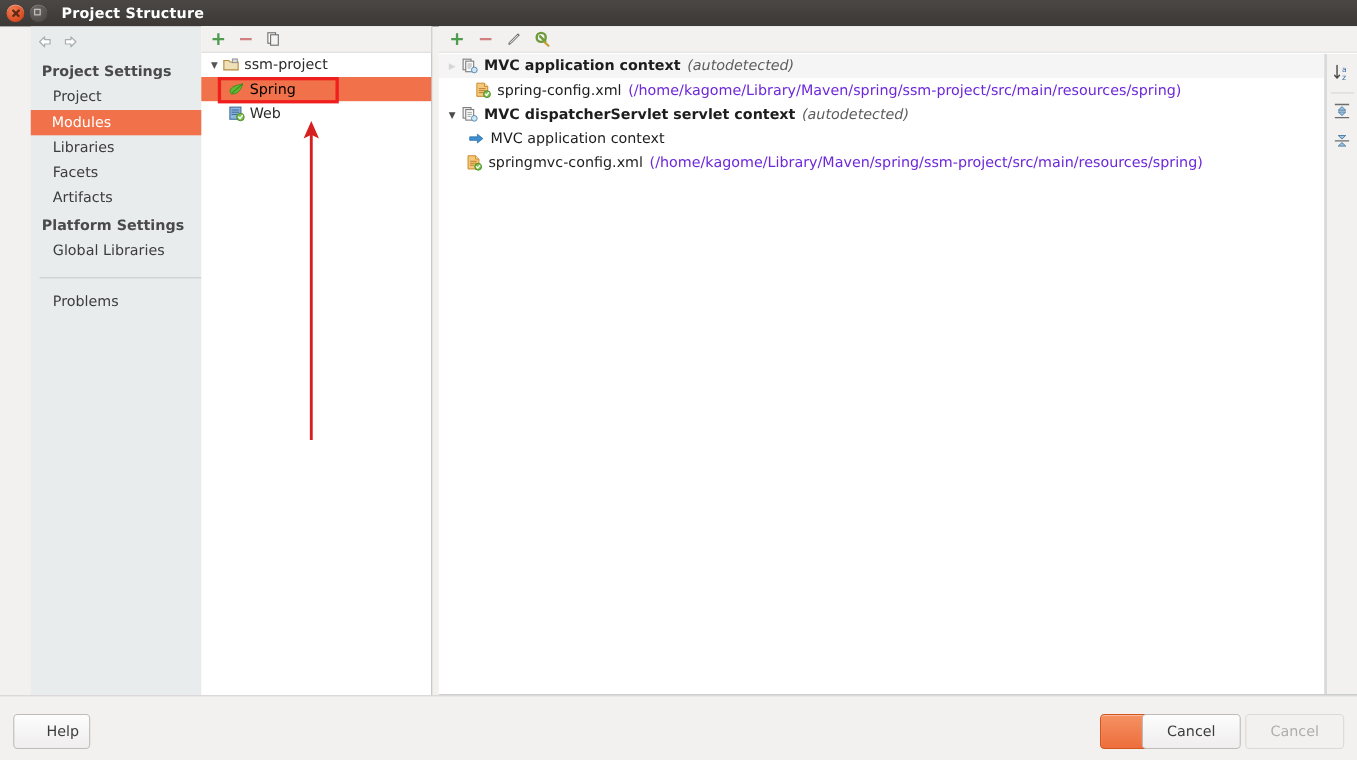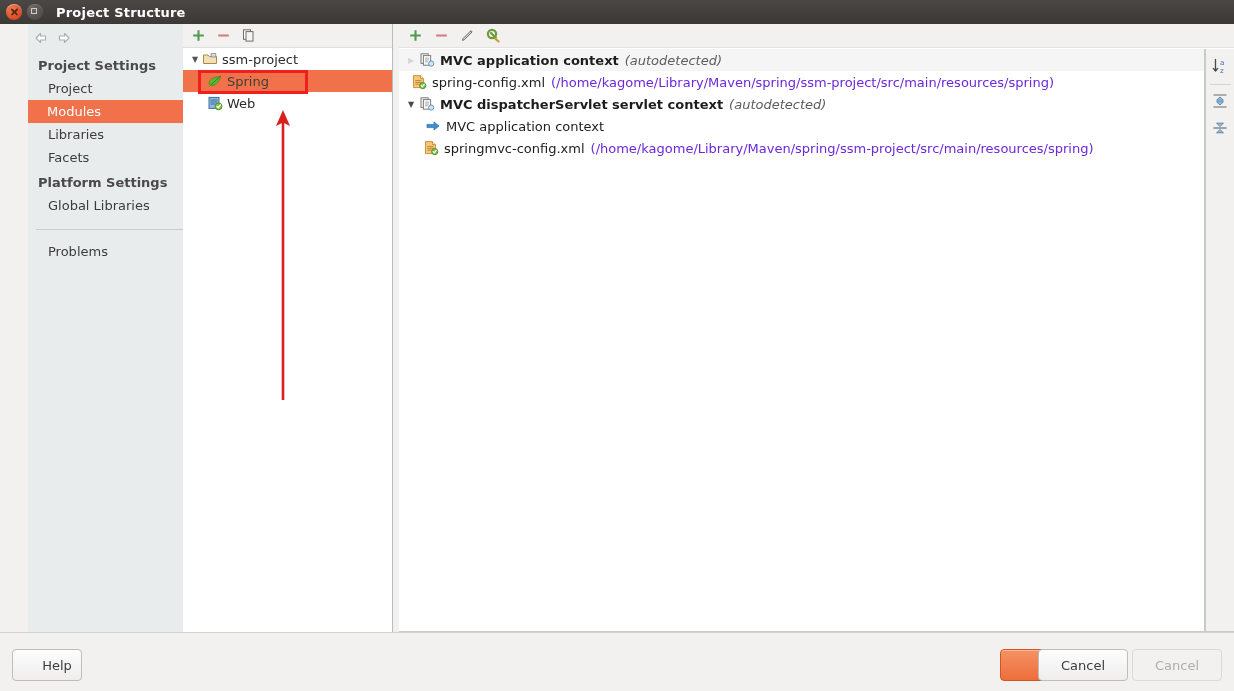--- a/index.html
+++ b/index.html
@@ -143,21 +143,21 @@
 
   .tree-row {
     height: 22px;
     display: flex;
     align-items: center;
     font-size: 13px;
     color: #2b2b2b;
     white-space: nowrap;
     box-sizing: border-box;
   }
-  .tree-row.selected { background: #f0714a; color: #404040; }
+  .tree-row.selected { background: #f0714a; color: #000000; }
   .twisty {
     width: 14px; text-align: center;
     font-size: 8px; color: #555;
     flex: none;
   }
   .tree-ico { width: 16px; height: 16px; flex: none; margin-right: 4px; }
 
   
   .detail {
     position: absolute;
@@ -307,20 +307,21 @@
           <path d="M8.5 3.5 L13 8 L8.5 12.5 L8.5 10 L3.5 10 L3.5 6 L8.5 6 Z" fill="#ffffff" stroke="#a9adb0" stroke-width="1.1" stroke-linejoin="round"></path>
         </svg>
       </span>
     </div>
 
     <div class="side-group-title">Project Settings</div>
     <div class="side-item">Project</div>
     <div class="side-item selected">Modules</div>
     <div class="side-item">Libraries</div>
     <div class="side-item">Facets</div>
+    <div class="side-item">Artifacts</div>
 
     <div class="side-group-title">Platform Settings</div>
     <div class="side-item">Global Libraries</div>
 
     <div class="side-sep"></div>
 
     <div class="side-item">Problems</div>
   </div>
 
   <div class="modpanel">
@@ -415,21 +416,21 @@
             <rect x="2" y="1.8" width="7.2" height="9.6" fill="#f6f6f6" stroke="#7d7d7d" stroke-width="1"></rect>
             <rect x="4.4" y="3.6" width="7.2" height="9.6" fill="#fbfbfb" stroke="#7d7d7d" stroke-width="1"></rect>
             <path d="M6 6.2 L10 6.2 M6 8 L10 8 M6 9.8 L9 9.8" stroke="#9a9a9a" stroke-width=".8"></path>
             <circle cx="12.2" cy="11.6" r="2.6" fill="#cfe6f6" stroke="#5a8cb5" stroke-width=".9"></circle>
           </svg>
         </span>
         <span class="ctx-title">MVC application context</span>
         <span class="ctx-auto">(autodetected)</span>
       </div>
 
-      <div class="ctx-row" style="padding-left:12px;">
+      <div class="ctx-row" style="padding-left:32px;">
         <span class="ctx-ico">
           <svg width="16" height="16" viewBox="0 0 16 16">
             <path d="M2.5 1.6 L9.4 1.6 L12.4 4.6 L12.4 13.6 L2.5 13.6 Z" fill="#f5c97a" stroke="#c98a2b" stroke-width=".9"></path>
             <path d="M9.4 1.6 L9.4 4.6 L12.4 4.6" fill="#fde9c4" stroke="#c98a2b" stroke-width=".9"></path>
             <path d="M4.3 6.6 L10.4 6.6 M4.3 8.4 L10.4 8.4 M4.3 10.2 L8.4 10.2" stroke="#b5752a" stroke-width=".8"></path>
             <circle cx="11.7" cy="11.6" r="3.1" fill="#7ec24a" stroke="#4d8a26" stroke-width=".9"></circle>
             <path d="M10.2 11.6 L11.3 12.8 L13.2 10.3" stroke="#ffffff" stroke-width="1.2" fill="none" stroke-linecap="round"></path>
           </svg>
         </span>
         <span class="ctx-file">spring-config.xml</span>

